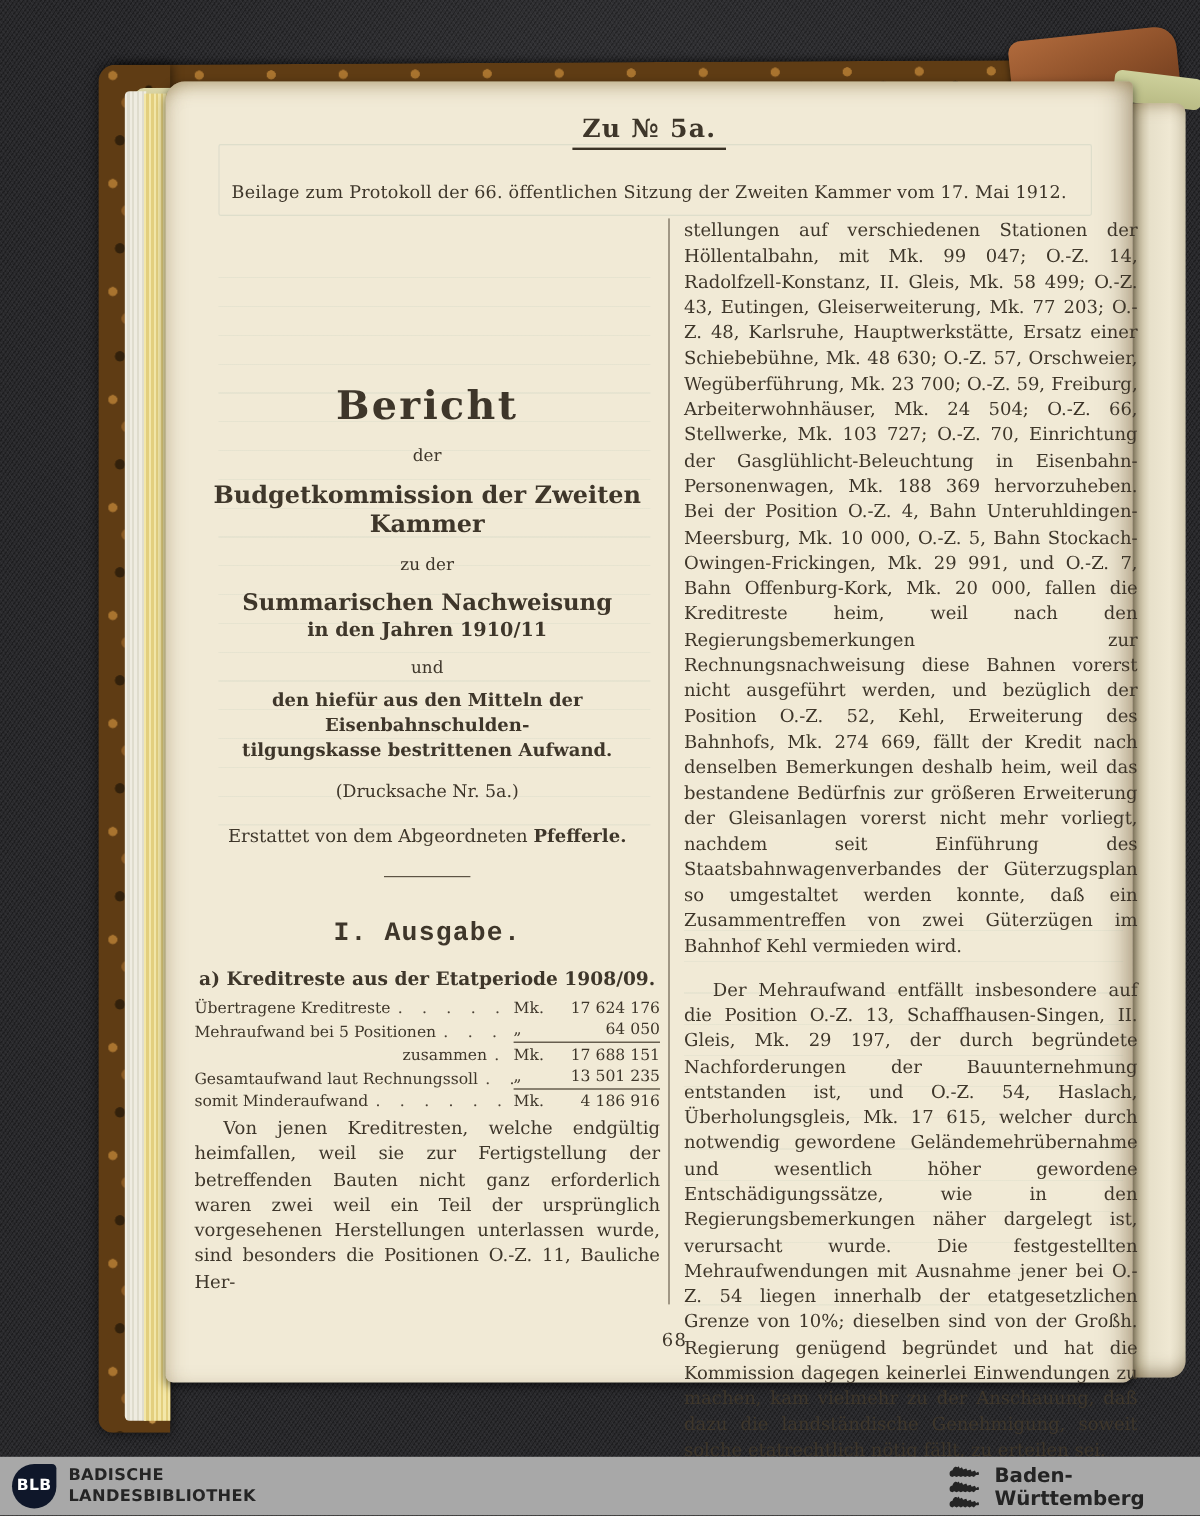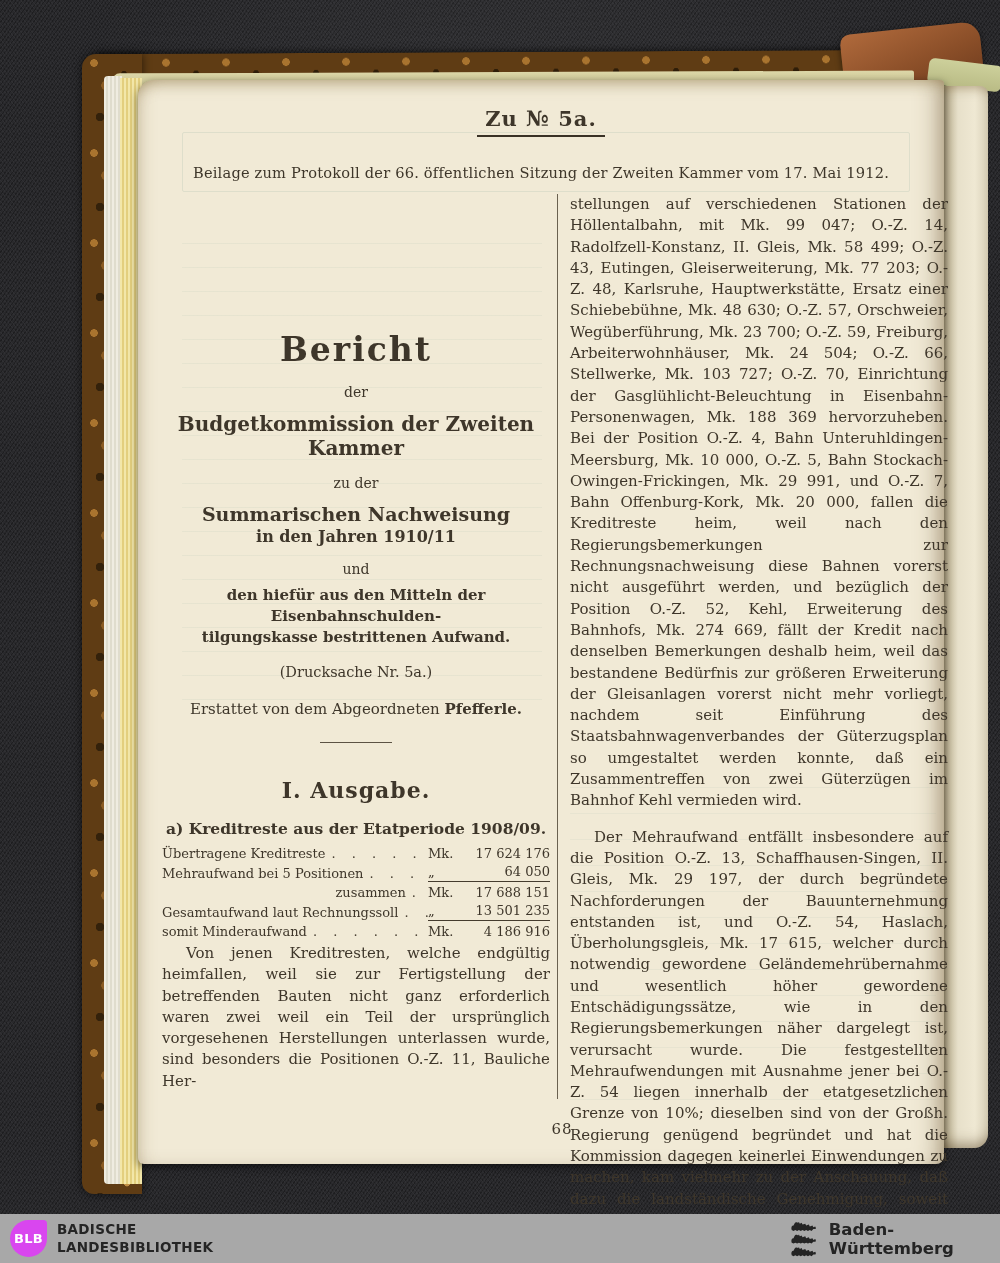--- a/index.html
+++ b/index.html
@@ -25,21 +25,21 @@
     background-size:60px 90px;
   }
   .cover-left{position:absolute;left:82px;top:54px;width:60px;height:1140px;border-radius:14px 0 0 12px;box-shadow:0 0 10px rgba(0,0,0,.6);}
   .cover-top{position:absolute;left:94px;top:52px;width:792px;height:26px;border-radius:8px 4px 0 0;transform:rotate(-0.3deg);box-shadow:0 -2px 6px rgba(0,0,0,.5);}
   .leather-corner{position:absolute;left:842px;top:28px;width:140px;height:60px;background:linear-gradient(160deg,#b06a3c,#8a4e28 60%,#6f3c1e);border-radius:10px 18px 10px 24px;transform:rotate(-6deg);box-shadow:0 2px 6px rgba(0,0,0,.55);}
   .facing-top-edge{position:absolute;left:928px;top:62px;width:74px;height:26px;background:linear-gradient(#cdd09b,#b9bb85);transform:rotate(7deg);border-radius:6px;}
   .pages-top{position:absolute;left:112px;top:72px;width:802px;height:14px;background:linear-gradient(#dcd7a8,#ccc694);border-radius:8px 2px 0 0;transform:rotate(-0.2deg);}
   .pages-left-white{position:absolute;left:104px;top:76px;width:18px;height:1108px;background:repeating-linear-gradient(90deg,#efece1 0 2px,#dfdccd 2px 4px);border-radius:4px 0 0 4px;}
   .pages-left-yellow{position:absolute;left:120px;top:78px;width:22px;height:1106px;background:repeating-linear-gradient(90deg,#f3e7a9 0 2px,#e3cf7e 2px 4px);}
   .page{
-    position:absolute;left:138px;top:80px;width:806px;height:1084px;
+    position:absolute;left:138px;top:68px;width:806px;height:1084px;
     background:#f1ead6;border-radius:16px 4px 8px 6px;
     box-shadow:
       inset 0 12px 16px -10px rgba(140,115,60,.55),
       inset -18px 0 24px -14px rgba(90,65,30,.5),
       inset 14px 0 18px -14px rgba(120,95,50,.35),
       0 3px 8px rgba(0,0,0,.55);
   }
   .facing{
     position:absolute;left:944px;top:86px;width:44px;height:1062px;
     background:linear-gradient(90deg,#b3a786,#e7e0ca 32%,#efe8d3 70%,#d8d0b8);
@@ -64,40 +64,40 @@
   .t-main{margin-top:136px;font-size:33px;font-weight:bold;letter-spacing:2px;}
   .t-small{margin-top:15px;font-size:14px;}
   .t-committee{margin-top:12px;font-size:20px;font-weight:bold;}
   .t-subject{margin-top:12px;font-size:19px;font-weight:bold;}
   .t-topic1{margin-top:10px;font-size:20px;font-weight:bold;}
   .t-topic2{margin-top:2px;font-size:16px;font-weight:bold;}
   .t-funds{margin-top:8px;font-size:15px;font-weight:bold;line-height:1.4;}
   .t-drucksache{margin-top:16px;font-size:14.5px;}
   .t-erstattet{margin-top:20px;font-size:15px;}
   .hr-small{margin:24px auto 0;width:72px;border:0;border-top:1px solid #5c5344;}
-  .t-ausgabe{margin-top:34px;font-size:22px;font-weight:bold;letter-spacing:1px;}
+  .t-ausgabe{margin-top:34px;font-size:22px;font-weight:bold;letter-spacing:1px;font-family:Liberation Mono, monospace;}
   .sub-heading{margin-top:16px;font-size:15.5px;font-weight:bold;text-align:center;}
   .fintable{margin-top:8px;}
   .finrow{display:flex;align-items:center;margin:3px 0;font-size:13px;white-space:nowrap;}
   .fr-label{white-space:nowrap;}
   .fr-dots{flex:1 1 auto;overflow:hidden;white-space:nowrap;letter-spacing:6px;padding:0 6px;color:#4a4134;}
   .finrow.sum .fr-label{margin-left:auto;}
   .finrow.sum .fr-dots{flex:0 0 auto;}
   .fr-amt{display:inline-flex;align-items:baseline;white-space:nowrap;}
   .fr-amt.u{border-bottom:1.5px solid #453c2e;padding-bottom:2px;}
   .fr-cur{display:inline-block;min-width:32px;}
   .fr-val{display:inline-block;min-width:90px;text-align:right;}
   .body-p{margin-top:4px;font-size:15px;line-height:1.42;text-align:justify;}
   .indent{text-indent:1.6em;}
   .mt8{margin-top:8px;}
   .mt22{margin-top:22px;}
   .pagenum{position:absolute;top:1040px;left:0;width:100%;text-align:center;font-size:15px;letter-spacing:1px;padding-left:21px;}
   
   .footer{position:absolute;left:0;bottom:0;width:1000px;height:49px;background:#a8a8a8;}
-  .blb-badge{position:absolute;left:10px;top:6px;width:37px;height:37px;background:#d946ef;border-radius:50% 10% 50% 50%;display:flex;align-items:center;justify-content:center;color:#ffffff;font-family:"DejaVu Sans",sans-serif;font-weight:bold;font-size:13px;letter-spacing:.3px;}
+  .blb-badge{position:absolute;left:10px;top:6px;width:37px;height:37px;background:#0f172a;border-radius:50% 10% 50% 50%;display:flex;align-items:center;justify-content:center;color:#ffffff;font-family:"DejaVu Sans",sans-serif;font-weight:bold;font-size:13px;letter-spacing:.3px;}
   .lib-name{position:absolute;left:57px;top:7px;font-family:"DejaVu Sans",sans-serif;font-weight:bold;font-size:13.5px;line-height:1.3;color:#252525;letter-spacing:.3px;}
   .bw{position:absolute;left:789px;top:3px;display:flex;align-items:center;gap:9px;height:44px;}
   .bw-label{font-family:"DejaVu Sans",sans-serif;font-weight:600;font-size:16.5px;color:#242424;}
   .lions{display:block;}
 </style>
 </head>
 <body>
 
 <div class="scene">
 

